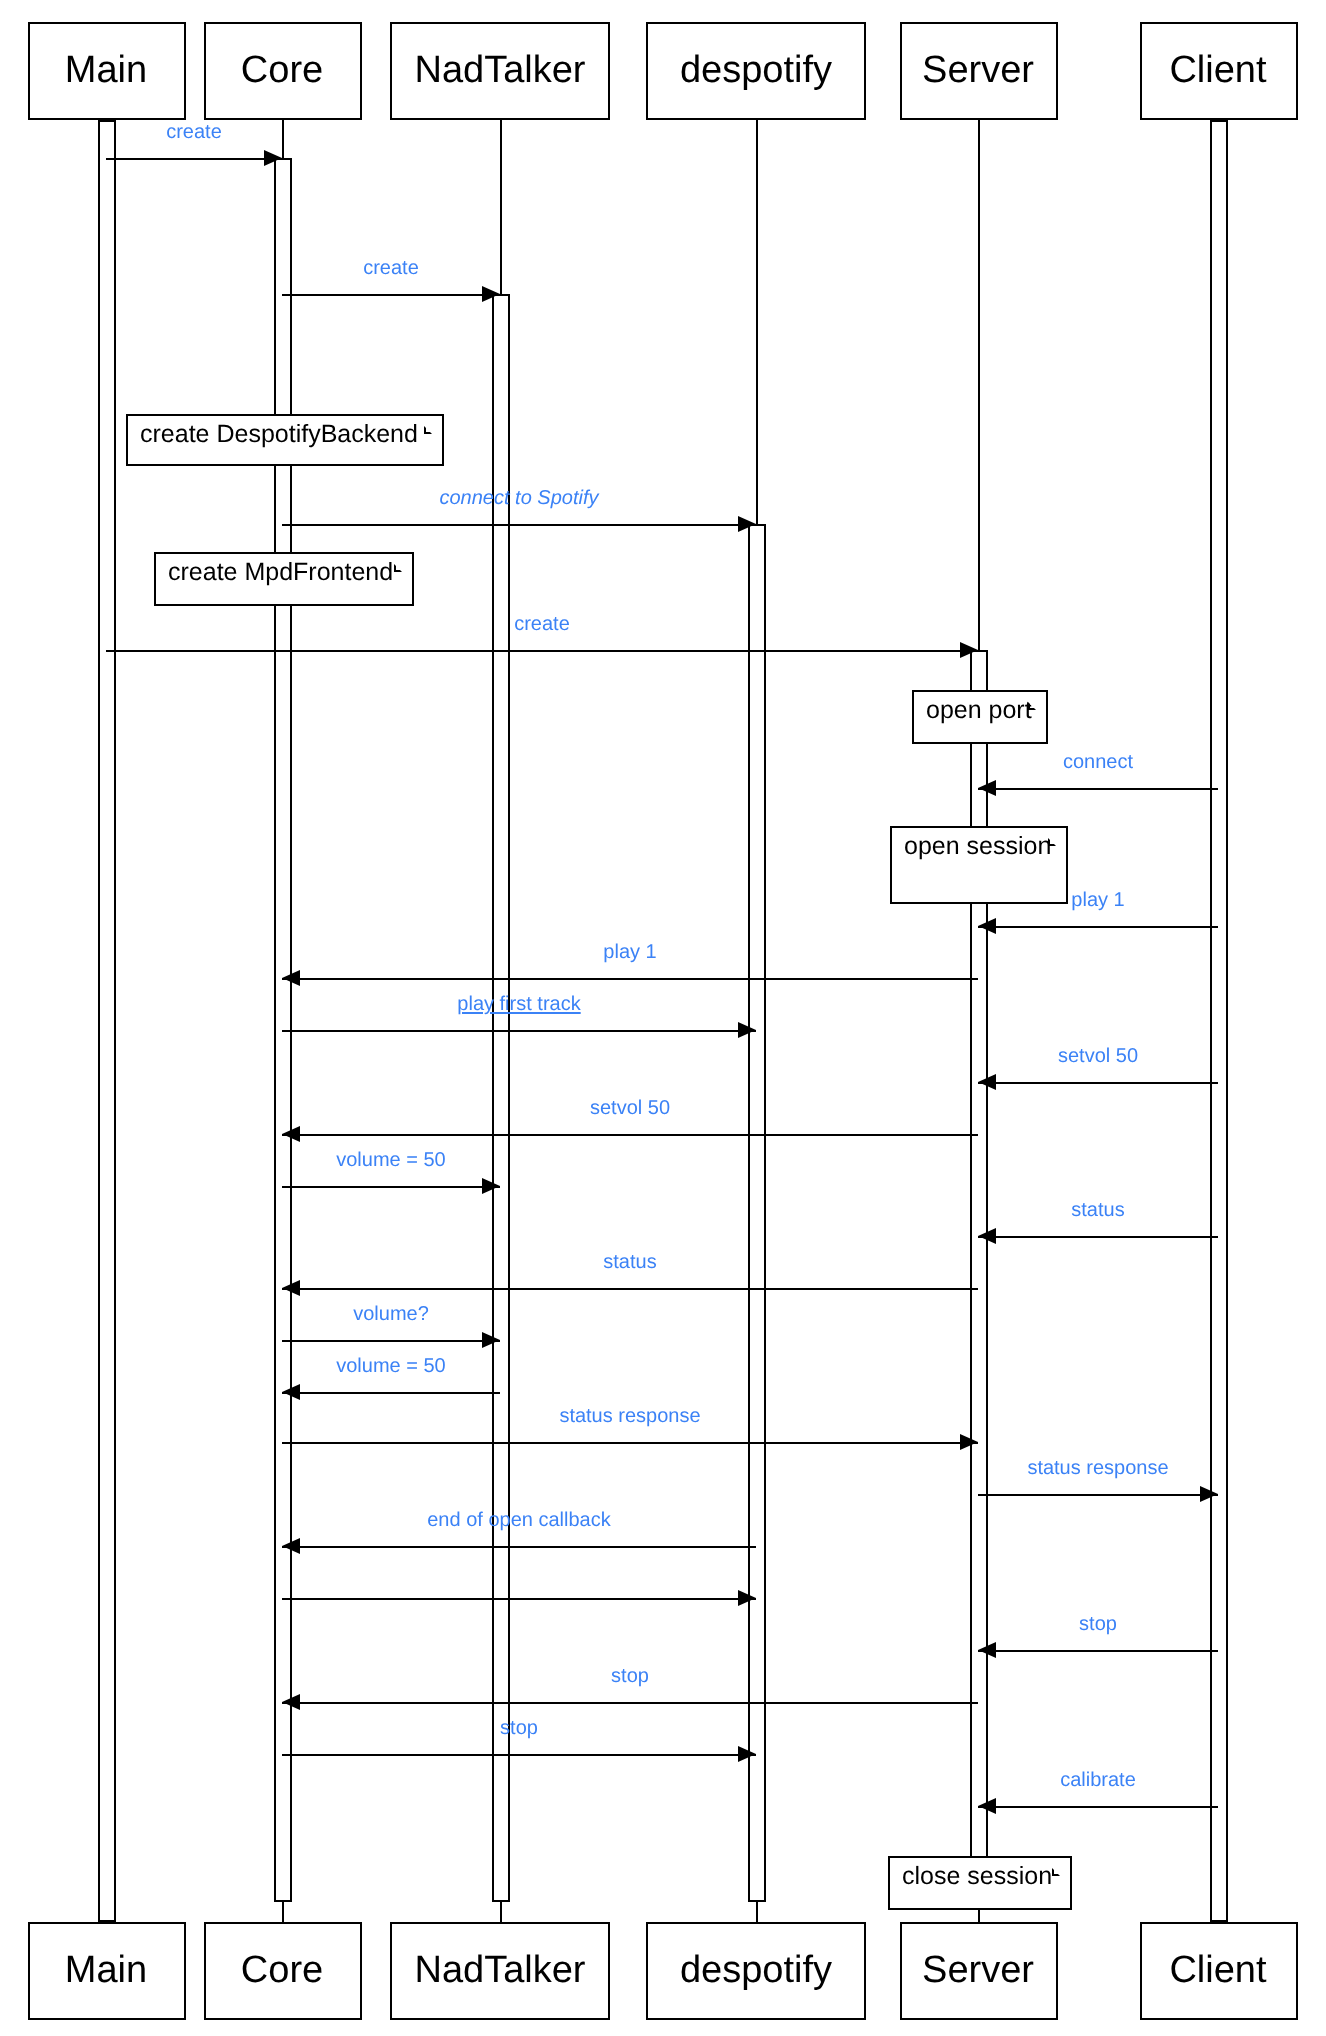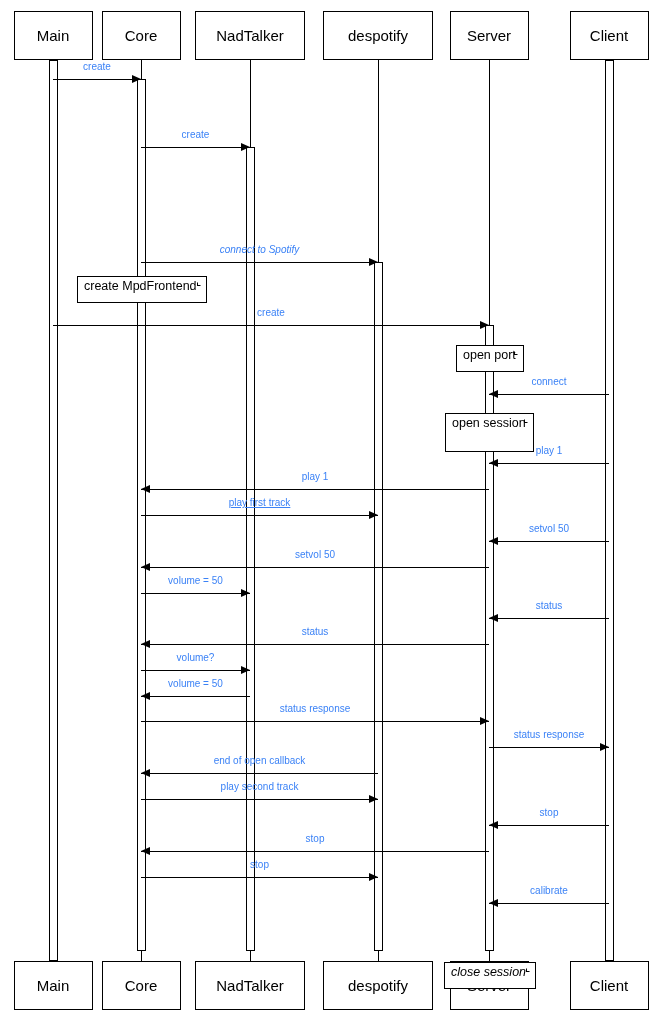--- a/index.html
+++ b/index.html
@@ -18,21 +18,21 @@
     overflow: hidden;
   }
   .lifeline-box {
     position: absolute;
     box-sizing: border-box;
     border: 1px solid #000000;
     background: #ffffff;
     display: flex;
     align-items: center;
     justify-content: center;
-    font-size: 15px;
+    font-size: 19px;
     color: #000000;
     white-space: nowrap;
   }
   .lifeline-line {
     position: absolute;
     width: 1px;
     background: #000000;
   }
   .activation {
     position: absolute;
@@ -169,30 +169,30 @@
     <div class="arrow-head" style="left: 480px; top: 717px; border-top: 4px solid transparent; border-bottom: 4px solid transparent; border-left: 9px solid rgb(0, 0, 0);"></div>
     <div class="msg-label" style="left: 141px; top: 703px; width: 348px;">status response</div>
     <div class="msg-line" style="left: 489px; top: 747px; width: 120px;"></div>
     <div class="arrow-head" style="left: 600px; top: 743px; border-top: 4px solid transparent; border-bottom: 4px solid transparent; border-left: 9px solid rgb(0, 0, 0);"></div>
     <div class="msg-label" style="left: 489px; top: 729px; width: 120px;">status response</div>
     <div class="msg-line" style="left: 141px; top: 773px; width: 237px;"></div>
     <div class="arrow-head" style="left: 141px; top: 769px; border-top: 4px solid transparent; border-bottom: 4px solid transparent; border-right: 9px solid rgb(0, 0, 0);"></div>
     <div class="msg-label" style="left: 141px; top: 755px; width: 237px;">end of open callback</div>
     <div class="msg-line" style="left: 141px; top: 799px; width: 237px;"></div>
     <div class="arrow-head" style="left: 369px; top: 795px; border-top: 4px solid transparent; border-bottom: 4px solid transparent; border-left: 9px solid rgb(0, 0, 0);"></div>
-    <div class="msg-label" style="left: 141px; top: 781px; width: 237px;">play second track</div>
     <div class="msg-line" style="left: 489px; top: 825px; width: 120px;"></div>
     <div class="arrow-head" style="left: 489px; top: 821px; border-top: 4px solid transparent; border-bottom: 4px solid transparent; border-right: 9px solid rgb(0, 0, 0);"></div>
     <div class="msg-label" style="left: 489px; top: 807px; width: 120px;">stop</div>
     <div class="msg-line" style="left: 141px; top: 851px; width: 348px;"></div>
     <div class="arrow-head" style="left: 141px; top: 847px; border-top: 4px solid transparent; border-bottom: 4px solid transparent; border-right: 9px solid rgb(0, 0, 0);"></div>
     <div class="msg-label" style="left: 141px; top: 833px; width: 348px;">stop</div>
     <div class="msg-line" style="left: 141px; top: 877px; width: 237px;"></div>
     <div class="arrow-head" style="left: 369px; top: 873px; border-top: 4px solid transparent; border-bottom: 4px solid transparent; border-left: 9px solid rgb(0, 0, 0);"></div>
     <div class="msg-label" style="left: 141px; top: 859px; width: 237px;">stop</div>
     <div class="msg-line" style="left: 489px; top: 903px; width: 120px;"></div>
     <div class="arrow-head" style="left: 489px; top: 899px; border-top: 4px solid transparent; border-bottom: 4px solid transparent; border-right: 9px solid rgb(0, 0, 0);"></div>
     <div class="msg-label" style="left: 489px; top: 885px; width: 120px;">calibrate</div>
+    <div class="note" style="left: 63px; top: 207px; width: 159px; height: 26px;">create DespotifyBackend<div class="note-fold"></div></div>
     <div class="note" style="left: 77px; top: 276px; width: 130px; height: 27px;">create MpdFrontend<div class="note-fold"></div></div>
     <div class="note" style="left: 456px; top: 345px; width: 68px; height: 27px;">open port<div class="note-fold"></div></div>
     <div class="note" style="left: 445px; top: 413px; width: 89px; height: 39px;">open session<div class="note-fold"></div></div>
-    <div class="note" style="left: 444px; top: 962px; width: 92px; height: 27px; font-style: italic;">close session<div class="note-fold"></div></div>
+    <div class="note" style="left: 444px; top: 928px; width: 92px; height: 27px;">close session<div class="note-fold"></div></div>
   </div>
 
 </body></html>

